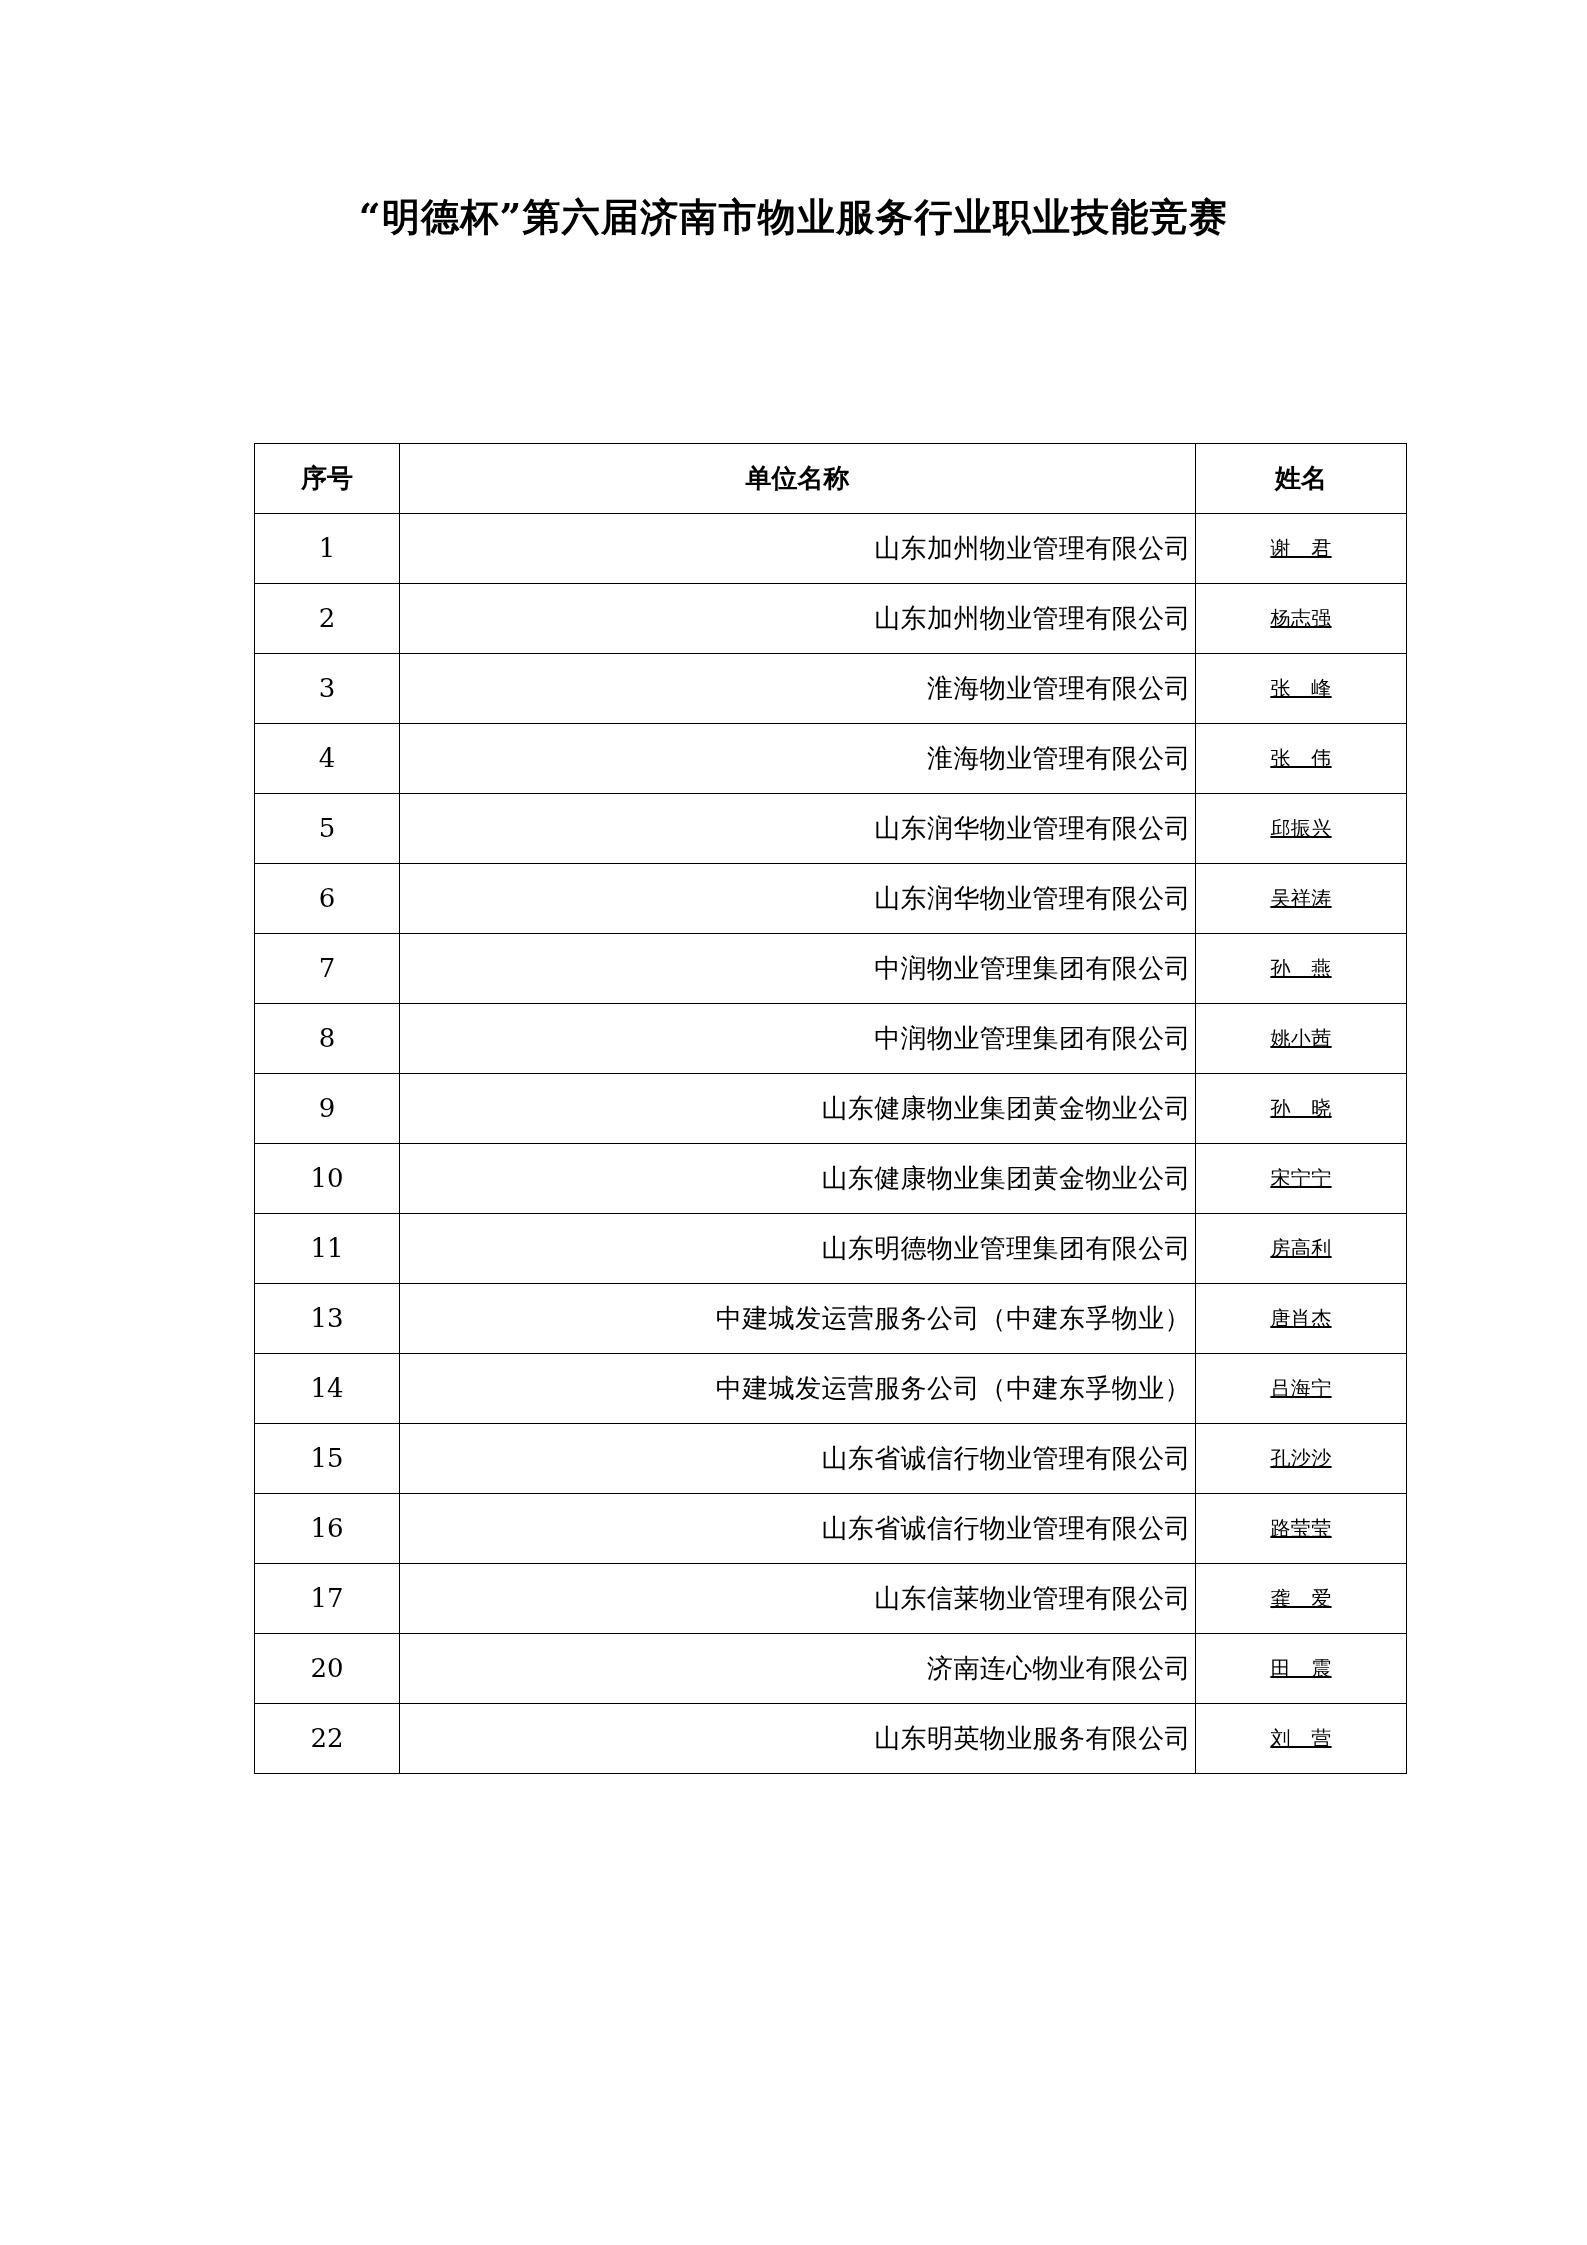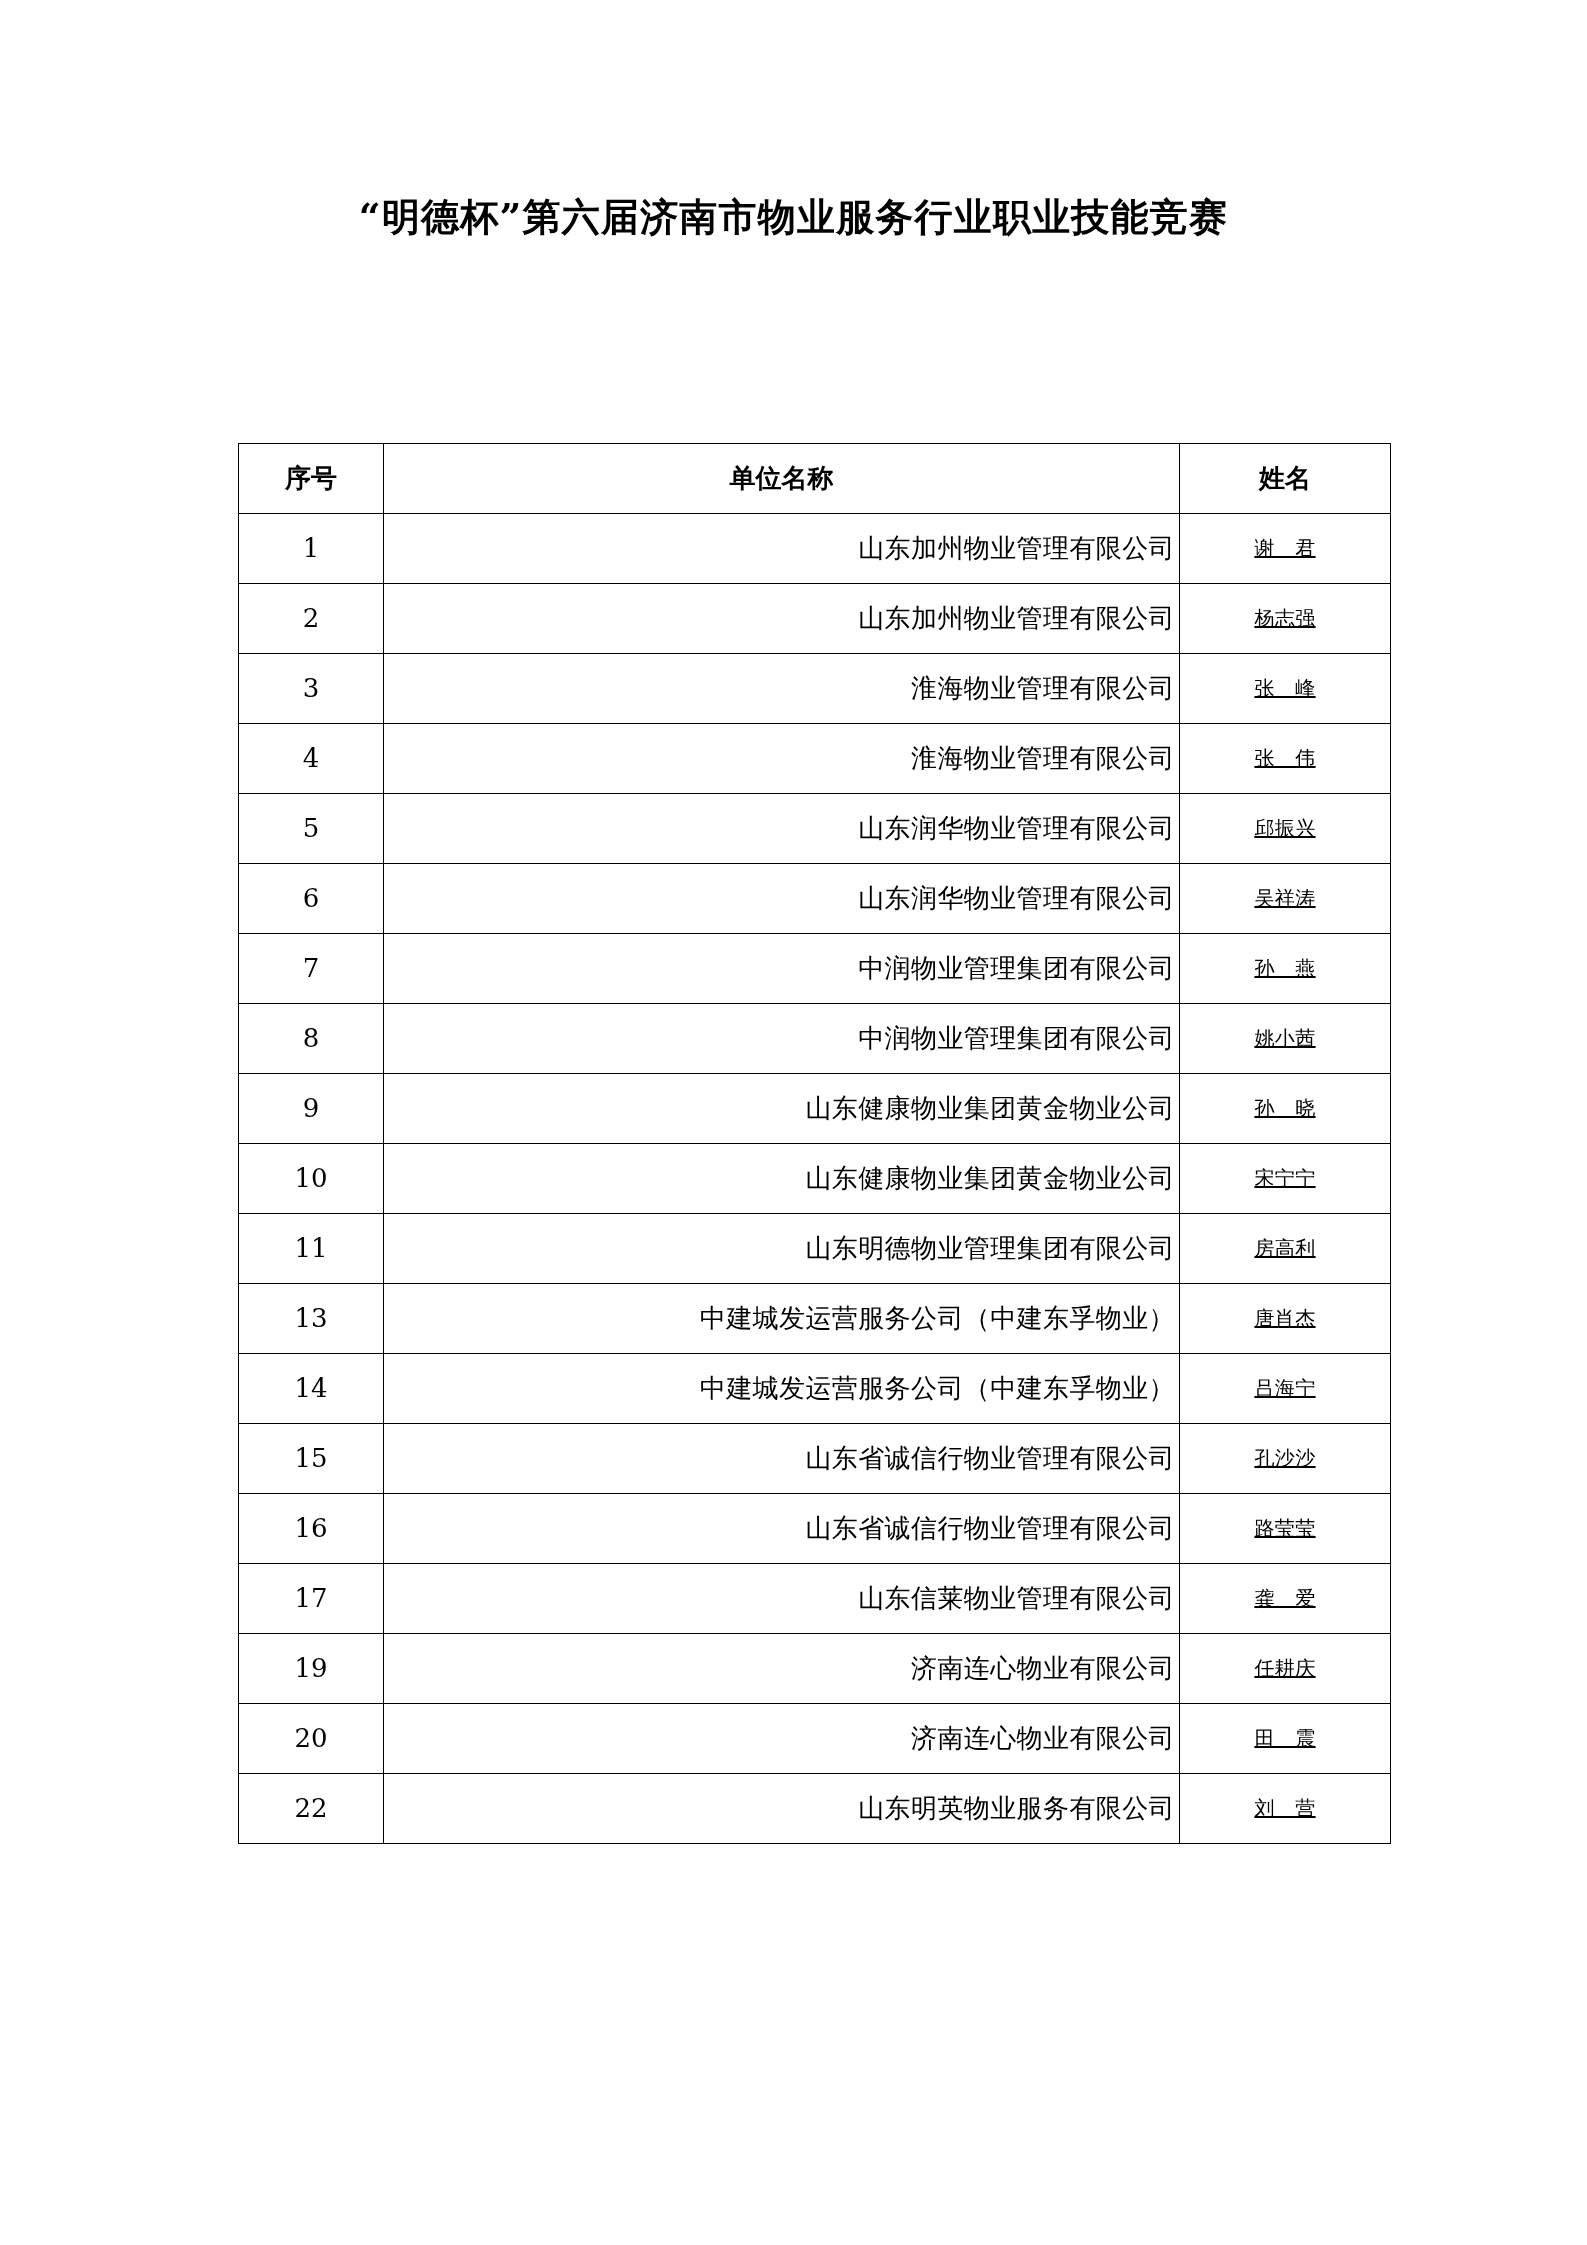--- a/index.html
+++ b/index.html
@@ -32,21 +32,21 @@
     font-family: "DejaVu Serif", "Liberation Serif", serif;
     font-weight: bold;
     font-size: 38px;
     line-height: 61px;
     letter-spacing: 1.2px;
     color: #000000;
     white-space: nowrap;
   }
   .table-wrap {
     position: absolute;
-    left: 238px;
+    left: 254px;
     top: 443px;
     width: 1152px;
   }
   table.roster {
     border-collapse: collapse;
     width: 1152px;
     table-layout: fixed;
   }
   table.roster col.c-index { width: 145px; }
   table.roster col.c-unit  { width: 796px; }
@@ -190,25 +190,20 @@
             <td class="idx">16</td>
             <td class="unit">山东省诚信行物业管理有限公司</td>
             <td class="name">路莹莹</td>
           </tr>
           <tr>
             <td class="idx">17</td>
             <td class="unit">山东信莱物业管理有限公司</td>
             <td class="name">龚　爱</td>
           </tr>
           <tr>
-            <td class="idx">19</td>
-            <td class="unit">济南连心物业有限公司</td>
-            <td class="name">任耕庆</td>
-          </tr>
-          <tr>
             <td class="idx">20</td>
             <td class="unit">济南连心物业有限公司</td>
             <td class="name">田　震</td>
           </tr>
           <tr>
             <td class="idx">22</td>
             <td class="unit">山东明英物业服务有限公司</td>
             <td class="name">刘　营</td>
           </tr>
         </tbody>

